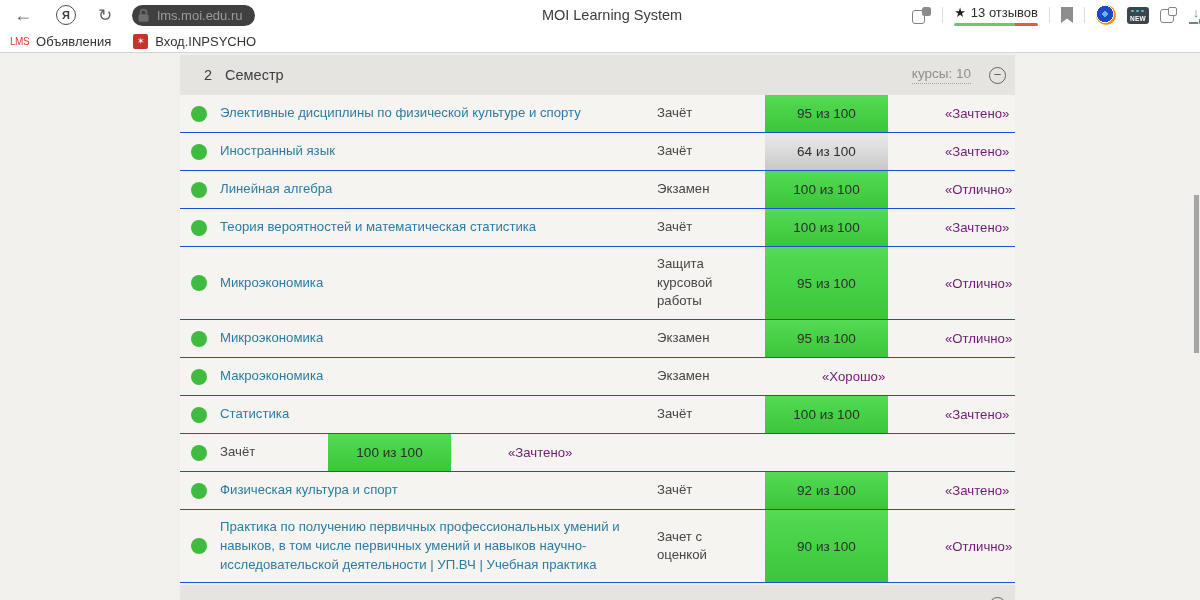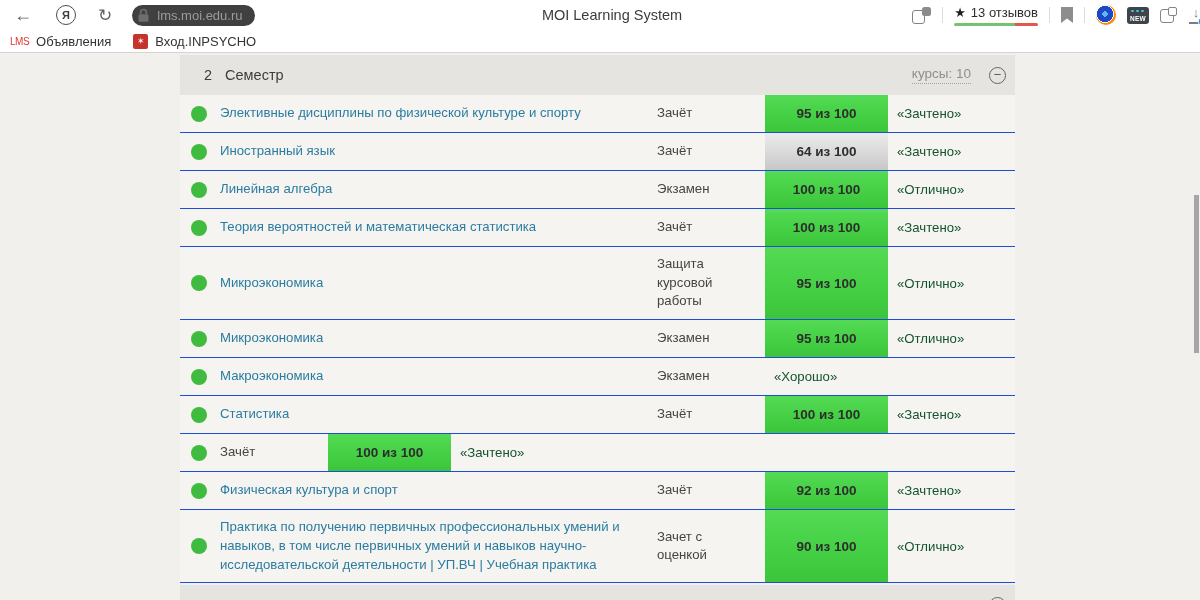--- a/index.html
+++ b/index.html
@@ -140,28 +140,28 @@
     width:437px; flex:none; display:flex; align-items:center;
     padding:8px 12px 8px 0; color:#2b7ca2; font-size:13.2px; line-height:1.42;
     text-decoration:none; cursor:pointer;
   }
   .cell-type {
     width:108px; flex:none; display:flex; align-items:center;
     padding:8px 17px 8px 0; color:#454545; font-size:13.2px; line-height:1.42;
   }
   .cell-score {
     width:123px; flex:none; display:flex; align-items:center; justify-content:center;
-    font-size:13.5px; font-weight:bold; color:#2d2d2d;
+    font-size:13.5px; font-weight:normal; color:#2d2d2d;
   }
   .score--green  { background:linear-gradient(180deg,#55da55 0%,#47d247 45%,#3cc53c 100%); }
   .score--gray   { background:linear-gradient(180deg,#ebebeb 0%,#dcdcdc 45%,#c7c7c7 100%); }
   .score--yellow { background:linear-gradient(180deg,#f4e61f 0%,#efe00d 45%,#e6d606 100%); }
   .cell-result {
     flex:1; display:flex; align-items:center; padding-left:9px;
-    color:#14532d; font-size:13.2px;
+    color:#701a75; font-size:13.2px;margin-left:48px;
   }
 
   .scroll-thumb {
     position:absolute; right:1px; top:195px; width:5px; height:158px;
     background:#a6a6a6; z-index:9; cursor:pointer;
   }
 </style>
 </head>
 <body>
 

